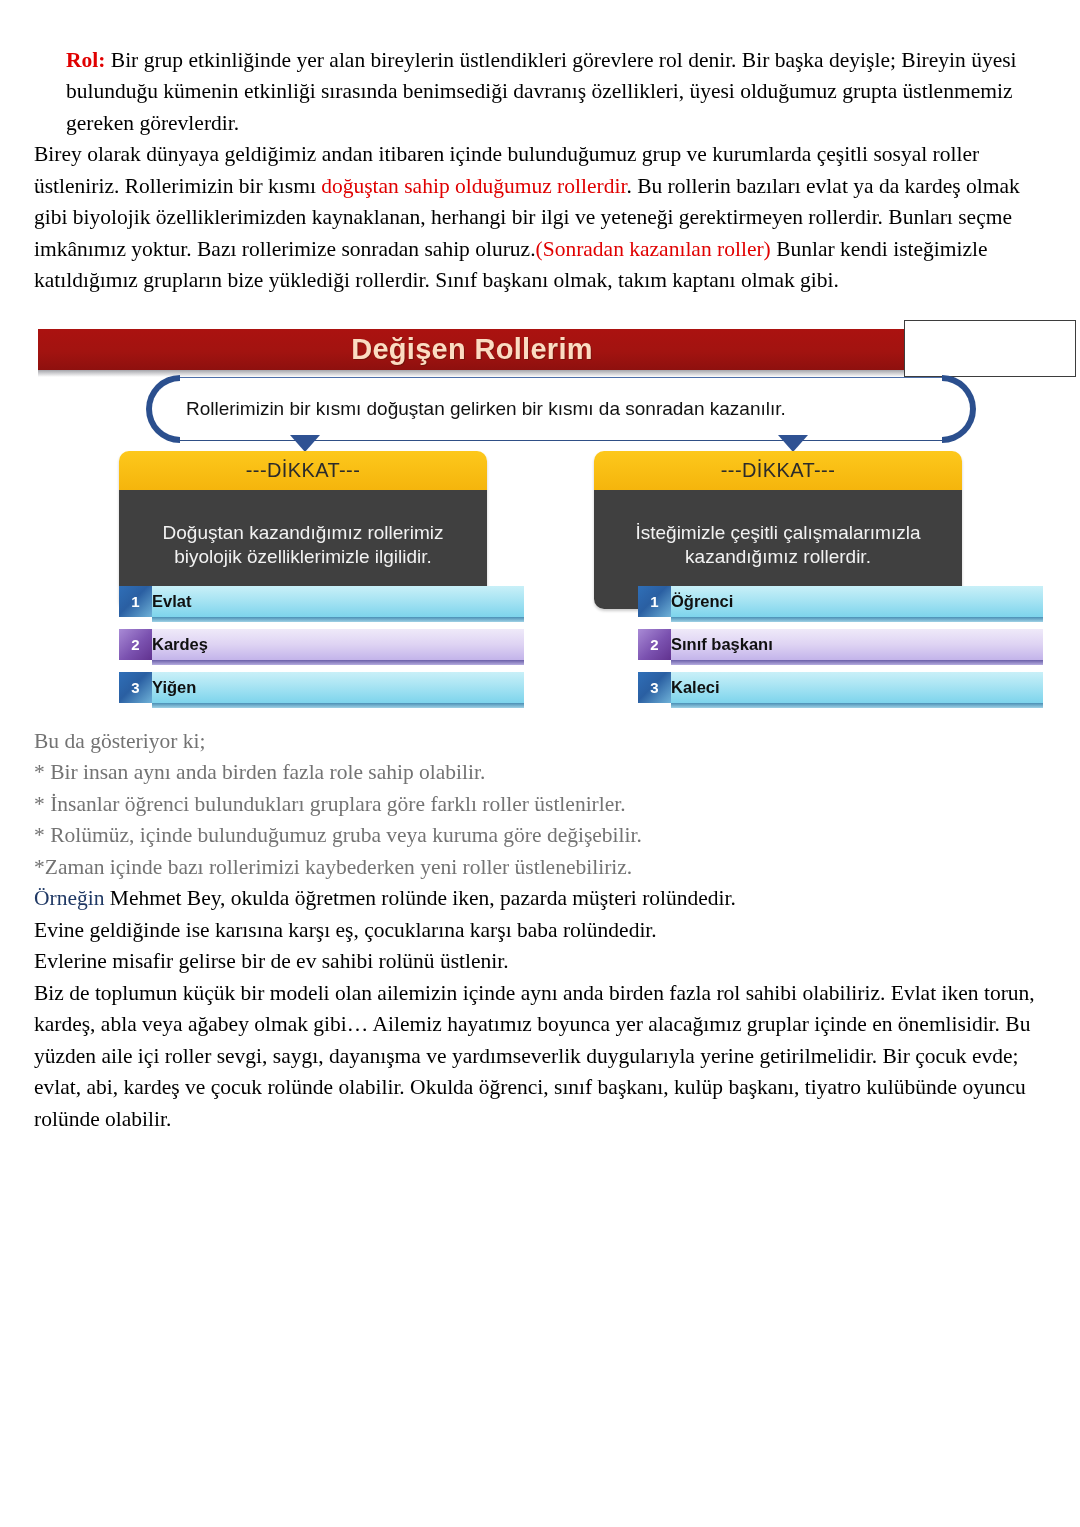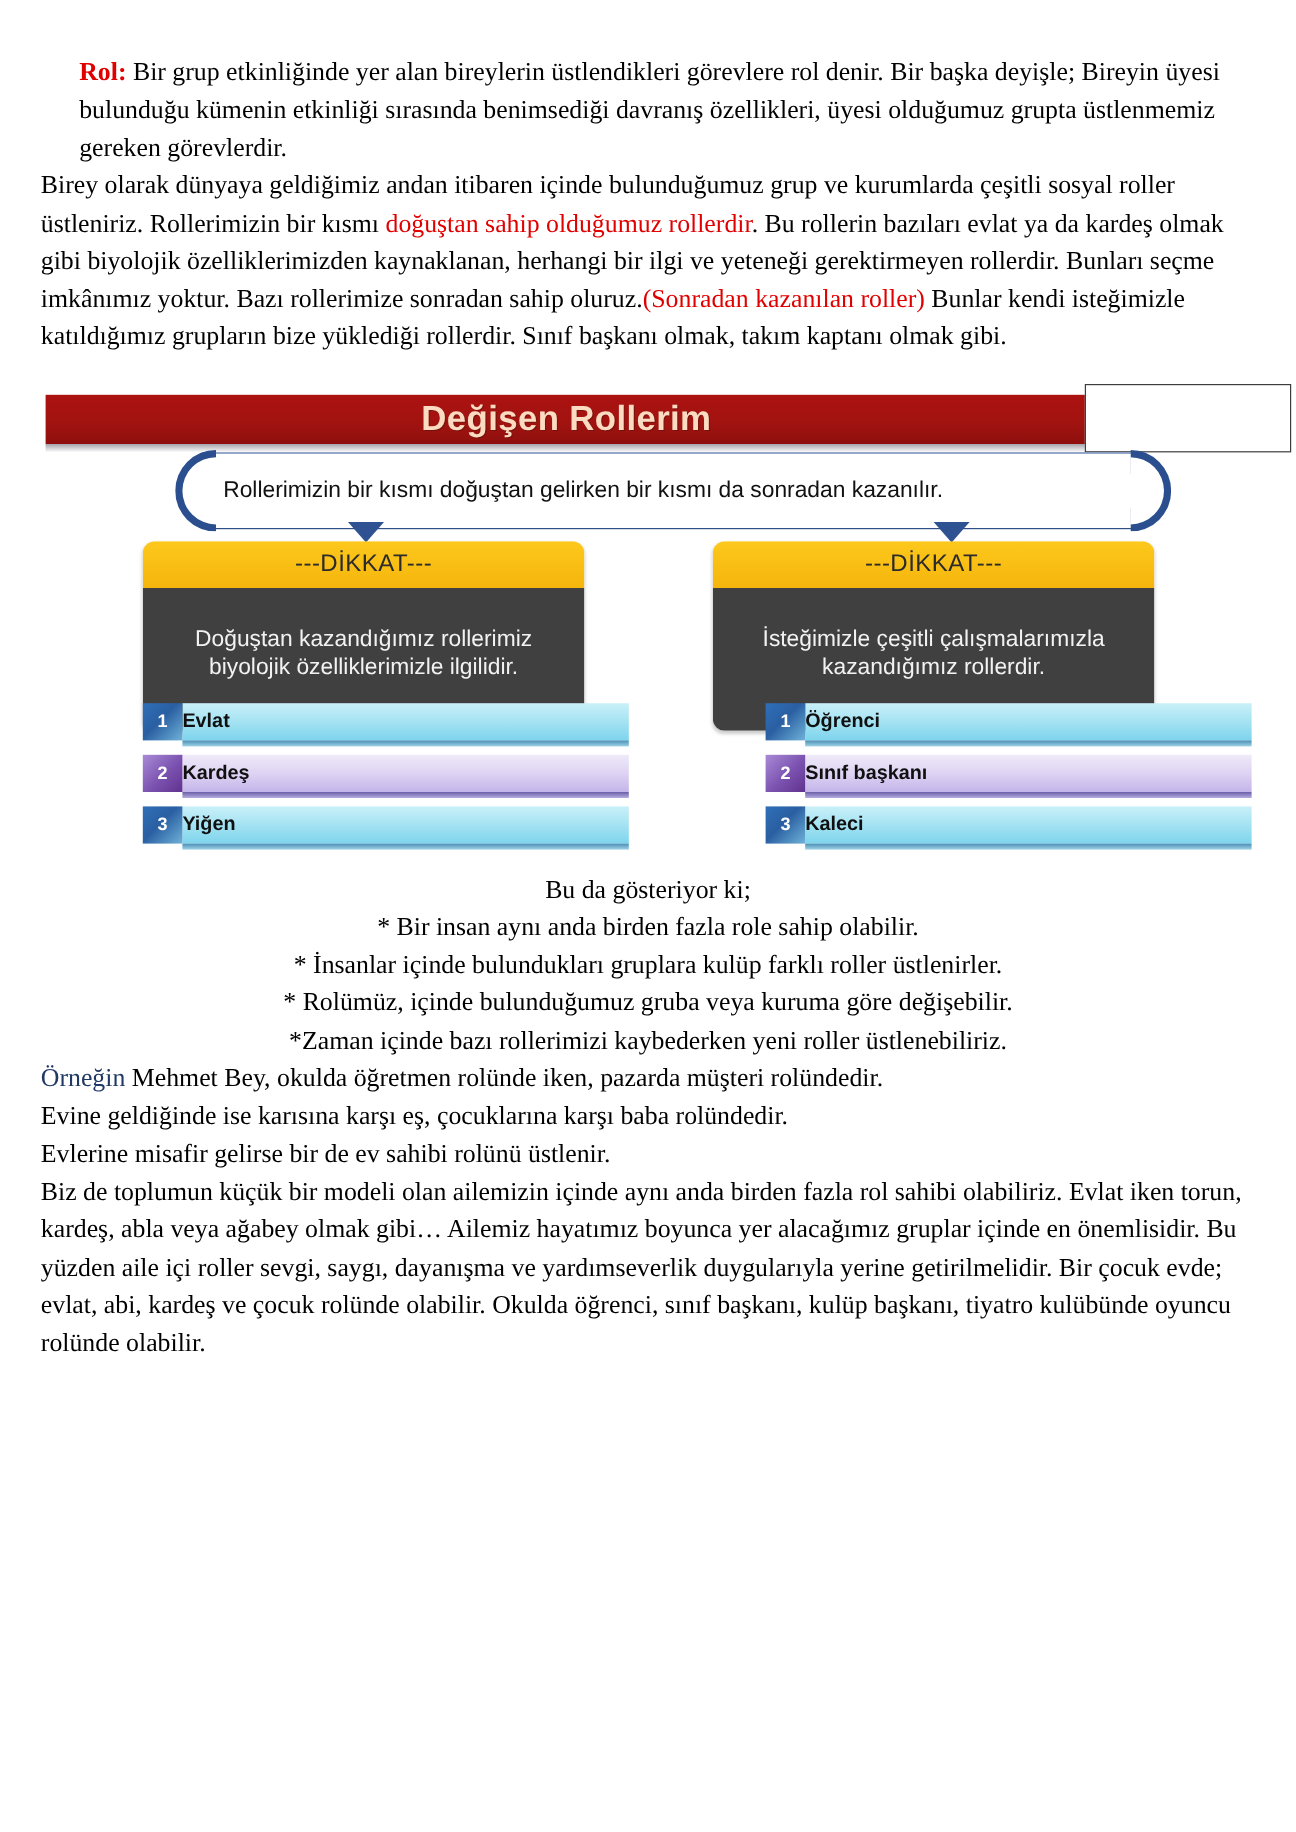--- a/index.html
+++ b/index.html
@@ -246,21 +246,21 @@
     left: 33px;
     right: 0;
     bottom: -5px;
     height: 5px;
   }
   .bar-under.cyan  { background: linear-gradient(180deg, #4a8fb5 0%, #9fd2e6 100%); }
   .bar-under.lilac { background: linear-gradient(180deg, #6a5fa8 0%, #b6ade0 100%); }
 
   
   .after-info { padding-top: 17px; }
-  .red-list p { margin: 0; color: #000000; text-align: center; }
+  .red-list p { margin: 0; color: #737373; }
 </style>
 </head>
 <body>
 
 <div class="page">
 
   <section class="prose block-top">
     <p><span class="lead-term">Rol:</span><span> Bir grup etkinliğinde yer alan bireylerin üstlendikleri görevlere rol denir. Bir başka deyişle; Bireyin üyesi bulunduğu kümenin etkinliği sırasında benimsediği davranış özellikleri, üyesi olduğumuz grupta üstlenmemiz gereken görevlerdir.</span></p>
   </section>
 
@@ -337,21 +337,21 @@
           <div class="bar-under cyan"></div>
         </div>
       </div>
 
     </div>
   </section>
 
   <section class="prose after-info red-list">
     <p>Bu da gösteriyor ki;</p>
     <p>* Bir insan aynı anda birden fazla role sahip olabilir.</p>
-    <p>* İnsanlar içinde bulundukları gruplara kulüp farklı roller üstlenirler.</p>
+    <p>* İnsanlar öğrenci bulundukları gruplara göre farklı roller üstlenirler.</p>
     <p>* Rolümüz, içinde bulunduğumuz gruba veya kuruma göre değişebilir.</p>
     <p>*Zaman içinde bazı rollerimizi kaybederken yeni roller üstlenebiliriz.</p>
   </section>
 
   <section class="prose">
     <p><span class="t-navy">Örneğin</span><span> Mehmet Bey, okulda öğretmen rolünde iken, pazarda müşteri rolündedir.</span></p>
     <p>Evine geldiğinde ise karısına karşı eş, çocuklarına karşı baba rolündedir.</p>
     <p>Evlerine misafir gelirse bir de ev sahibi rolünü üstlenir.</p>
   </section>
 

